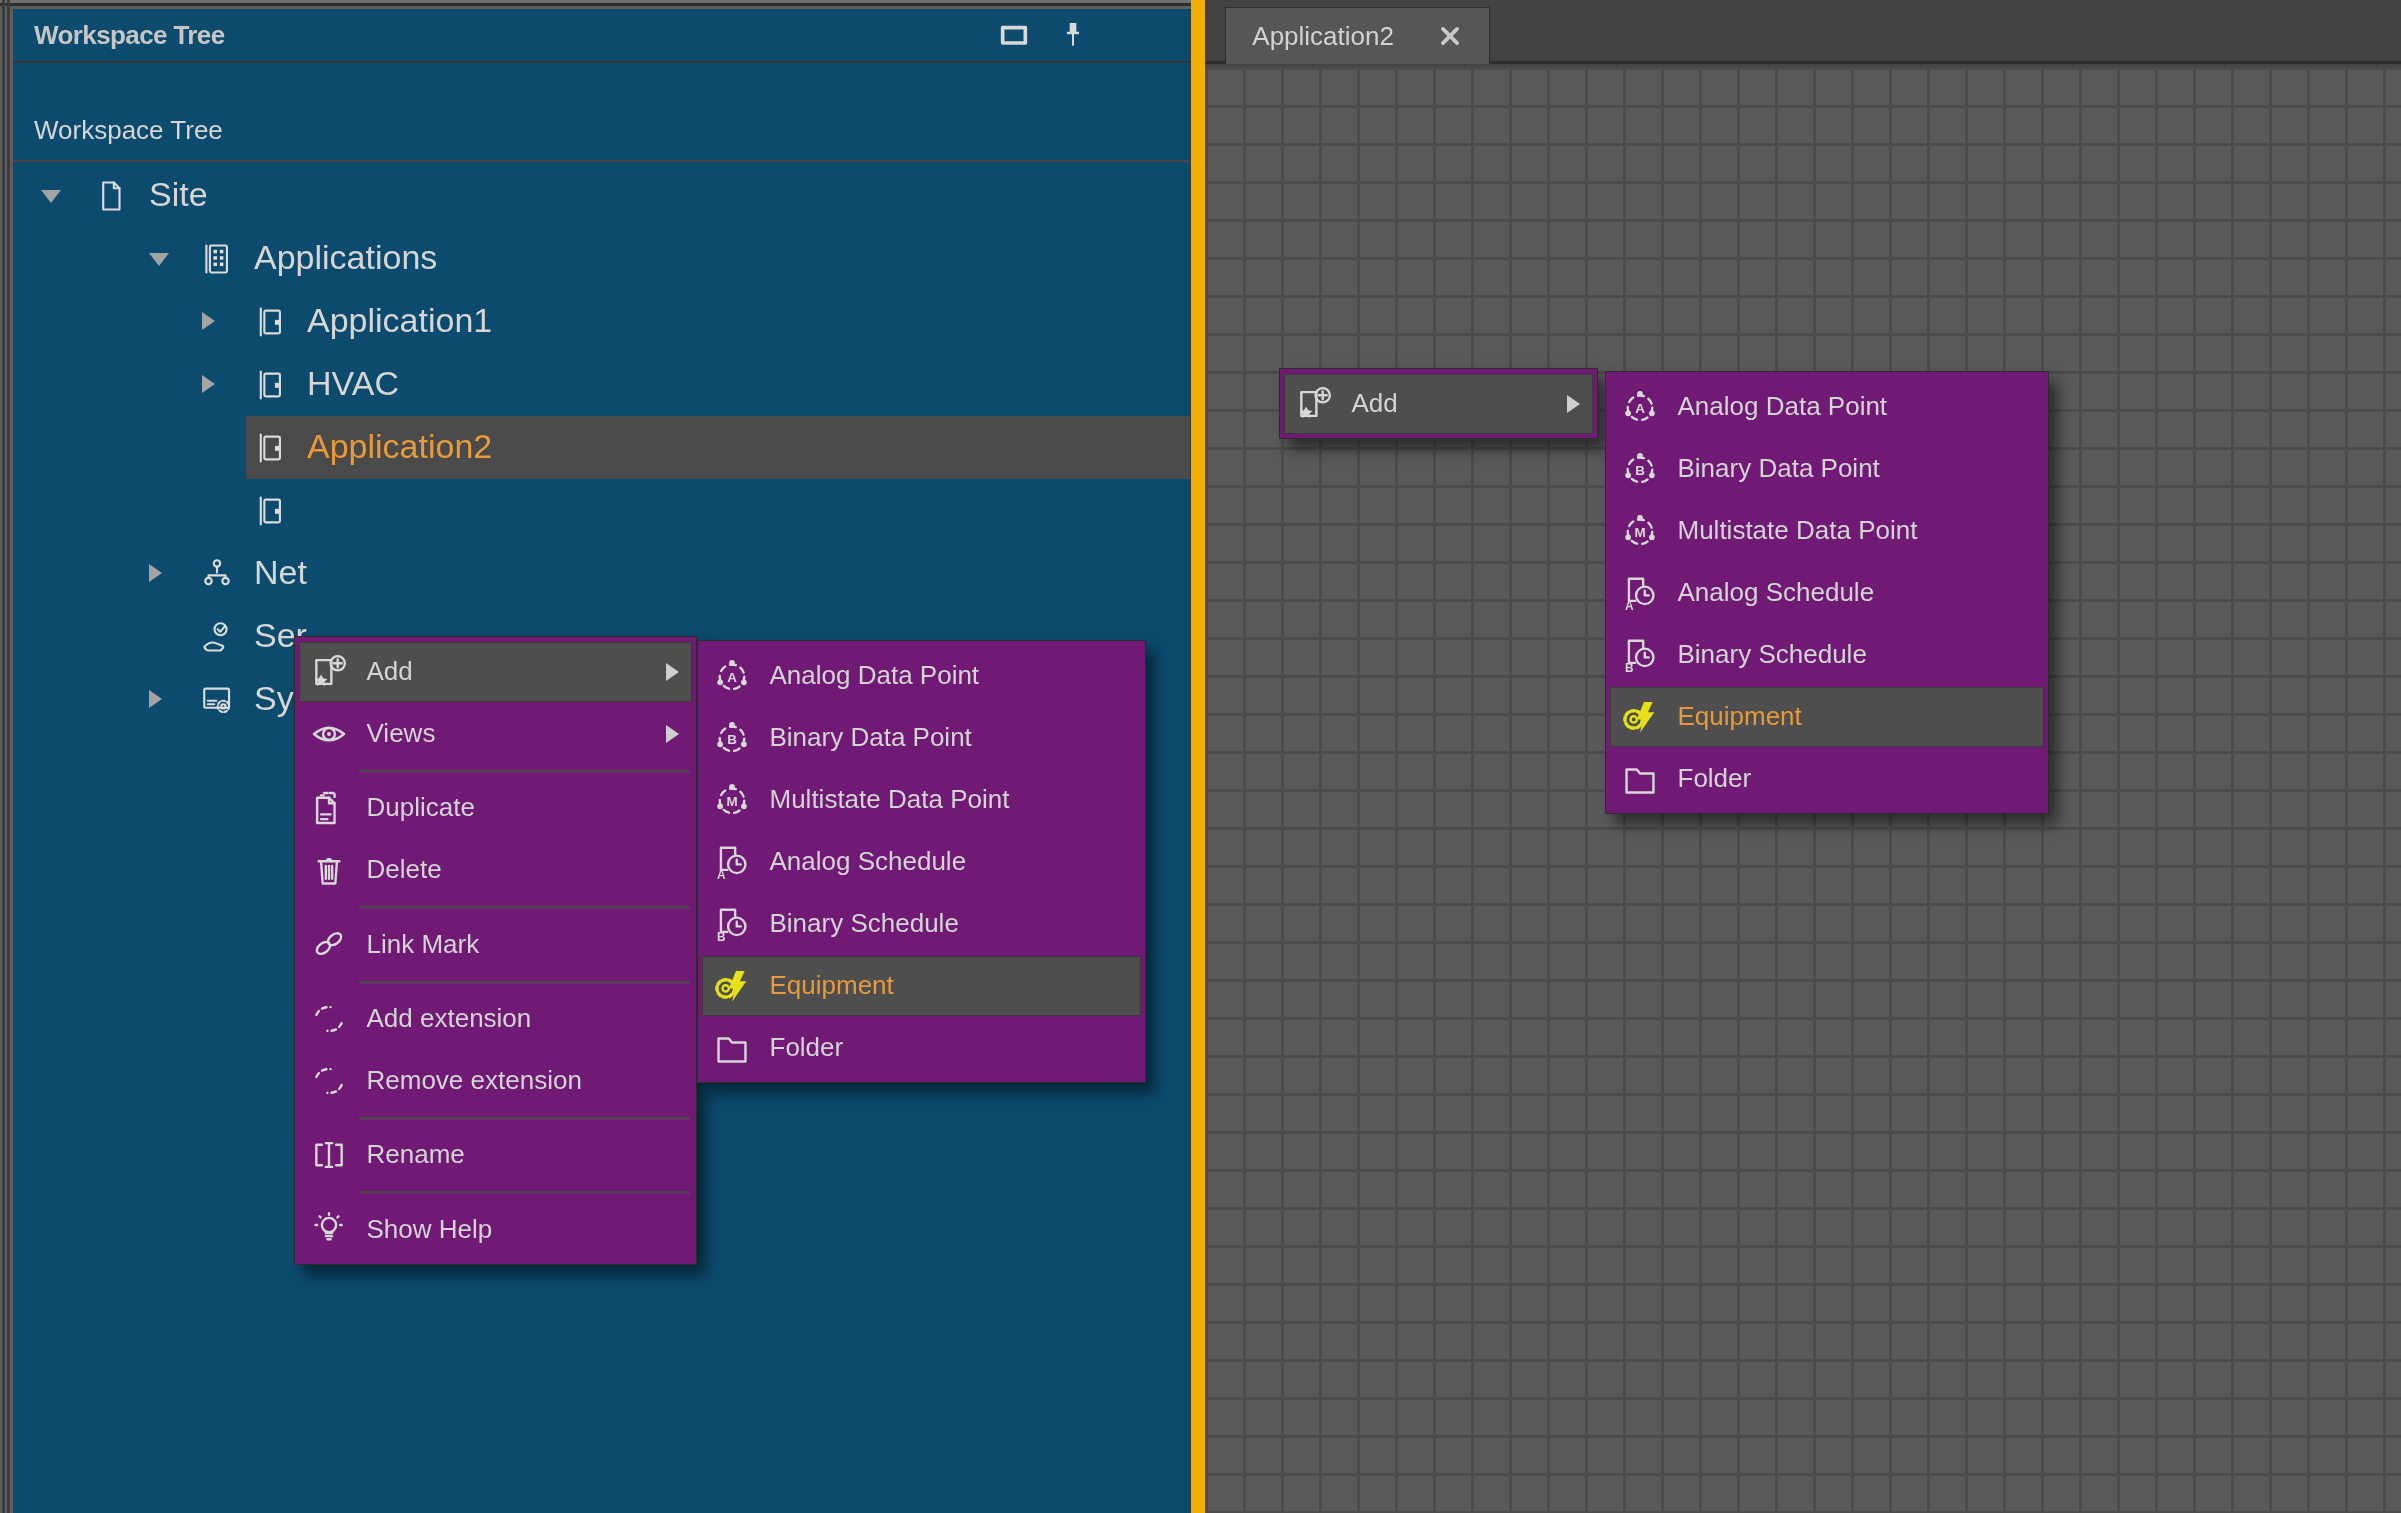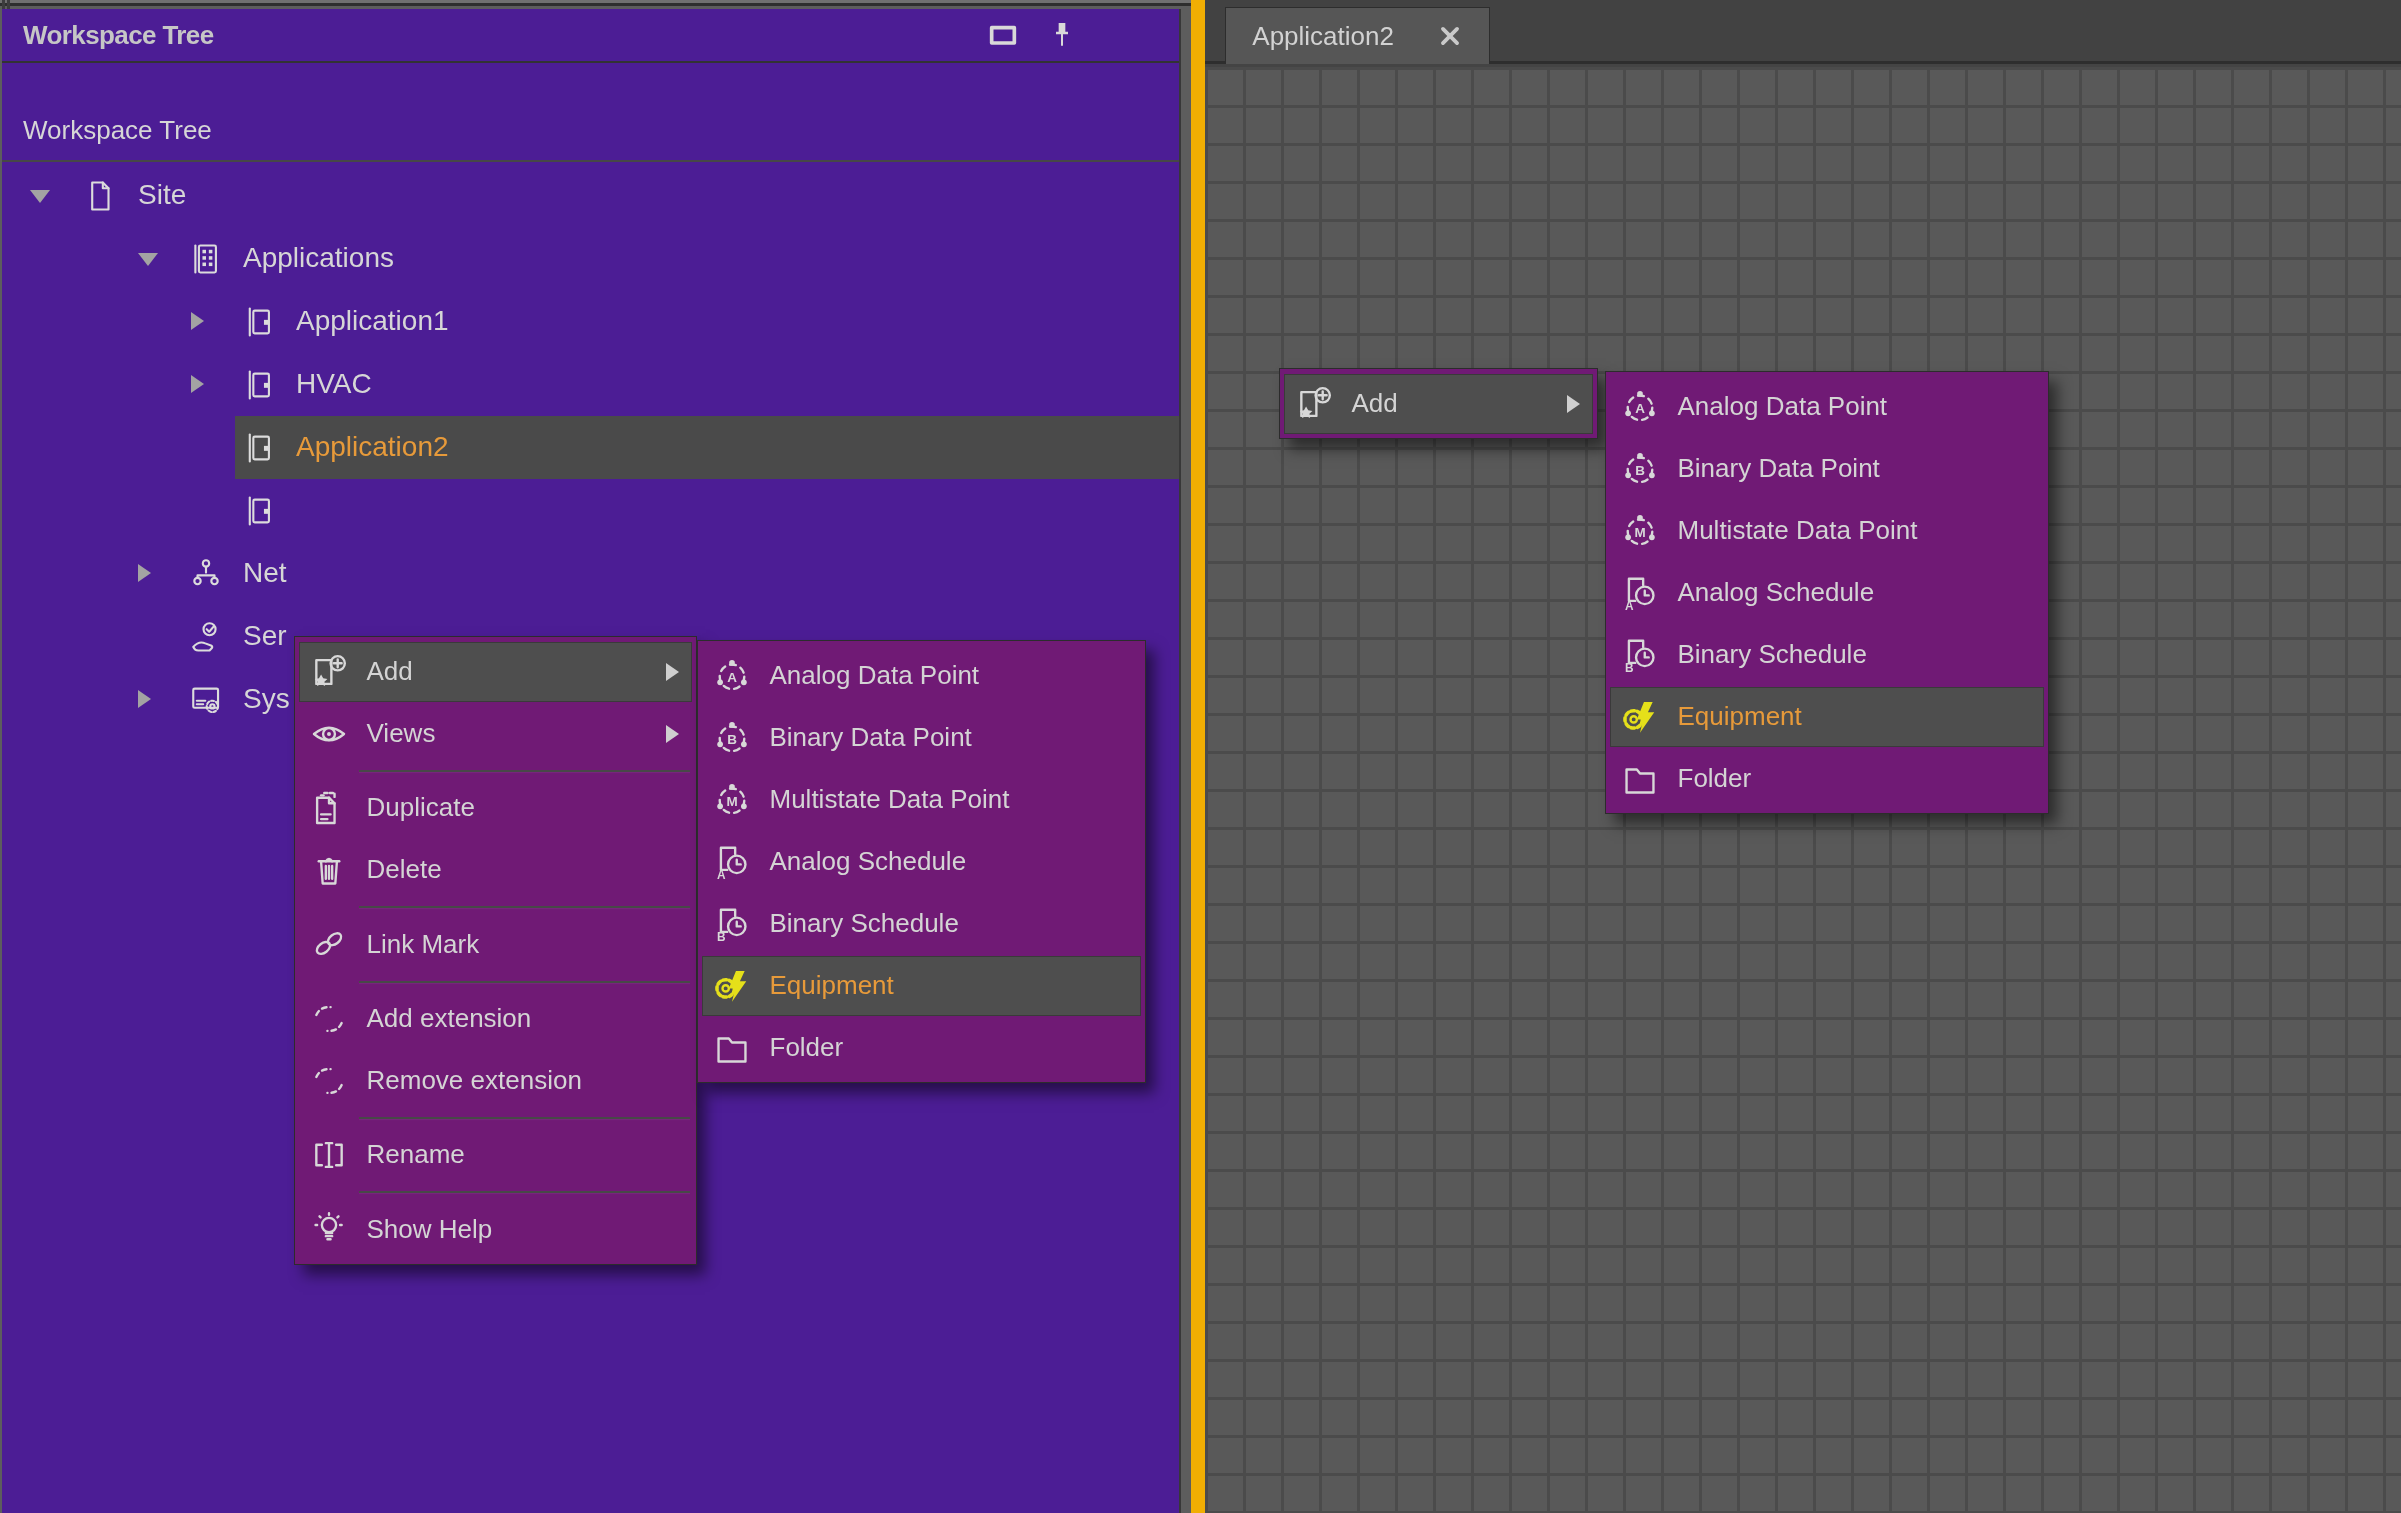--- a/index.html
+++ b/index.html
@@ -7,22 +7,22 @@
               font-family:"Liberation Sans", sans-serif; }
   .stage { position:absolute; inset:0; }
 
   
   .top-band { position:absolute; left:0; top:0; width:1191px; height:6.2px;
               background:#707070; border-bottom:3.1px solid #2e2e2e; z-index:1; }
   .edge { position:absolute; top:0; bottom:0; width:3.1px; background:#3c3c3c; z-index:1; }
   .edge-a { left:1.8px; } .edge-b { left:7.4px; }
 
   
-  .left-panel { position:absolute; left:2px; top:9.2px; width:1179px; bottom:0;
-                background:#4c1d95; border-right:2.5px solid #383838; z-index:2; }
+  .left-panel { position:absolute; left:13px; top:9.2px; width:1179px; bottom:0;
+                background:#0c4a6e; border-right:2.5px solid #383838; z-index:2; }
   .panel-titlebar { height:54px; display:flex; align-items:center; padding:0 21px;
                     border-bottom:2.5px solid #333333; }
   .panel-title { font-size:26px; font-weight:bold; color:#c6c6c6; letter-spacing:-0.6px; flex:1; }
   .titlebar-buttons { display:flex; gap:27px; align-items:center; margin-right:80px; }
   .tb-btn { background:none; border:none; color:#d9d9d9; width:32px; height:32px; cursor:pointer; }
   .tb-btn svg { width:100%; height:100%; }
 
   .search-wrap { padding:39px 18.5px 0 18.5px; }
   .search-input { width:100%; height:52px; background:#606060; border:1.8px solid #484848;
                   border-top-color:#3f3f3f; color:#cccccc; font-size:25px; padding:0 13.6px;
@@ -36,21 +36,21 @@
   #tree { position:relative; margin-top:2.5px; }
   .tree-row { position:relative; height:63px; }
   .row-hl { position:absolute; left:233px; right:0; top:0; bottom:0; background:#4a4a4a; }
   .tree-arrow { position:absolute; top:50%; width:0; height:0; }
   .tree-arrow.down  { margin-top:-5.5px;  border-left:10.5px solid transparent;
                       border-right:10.5px solid transparent; border-top:13.6px solid #a3a3a3; }
   .tree-arrow.right { margin-top:-9.2px; border-top:9.2px solid transparent;
                       border-bottom:9.2px solid transparent; border-left:13px solid #a3a3a3; }
   .tree-icon { position:absolute; top:50%; margin-top:-17px; width:34px; height:34px; color:#dcdcdc; }
   .tree-icon svg { width:100%; height:100%; }
-  .tree-label { position:absolute; top:50%; transform:translateY(-54%); font-size:28px;
+  .tree-label { position:absolute; top:50%; transform:translateY(-54%); font-size:34px;
                 color:#d6d6d6; white-space:nowrap; }
   .tree-row.selected .tree-label { color:var(--accent); }
 
   
   .splitter { position:absolute; left:1191px; top:0; bottom:0; width:13.6px;
               background:var(--divider); z-index:3; }
 
   
   .right-panel { position:absolute; left:1205px; top:0; right:0; bottom:0; background:#444444; }
   .tab-strip { position:absolute; left:0; right:0; top:0; height:64px; background:#424242;

